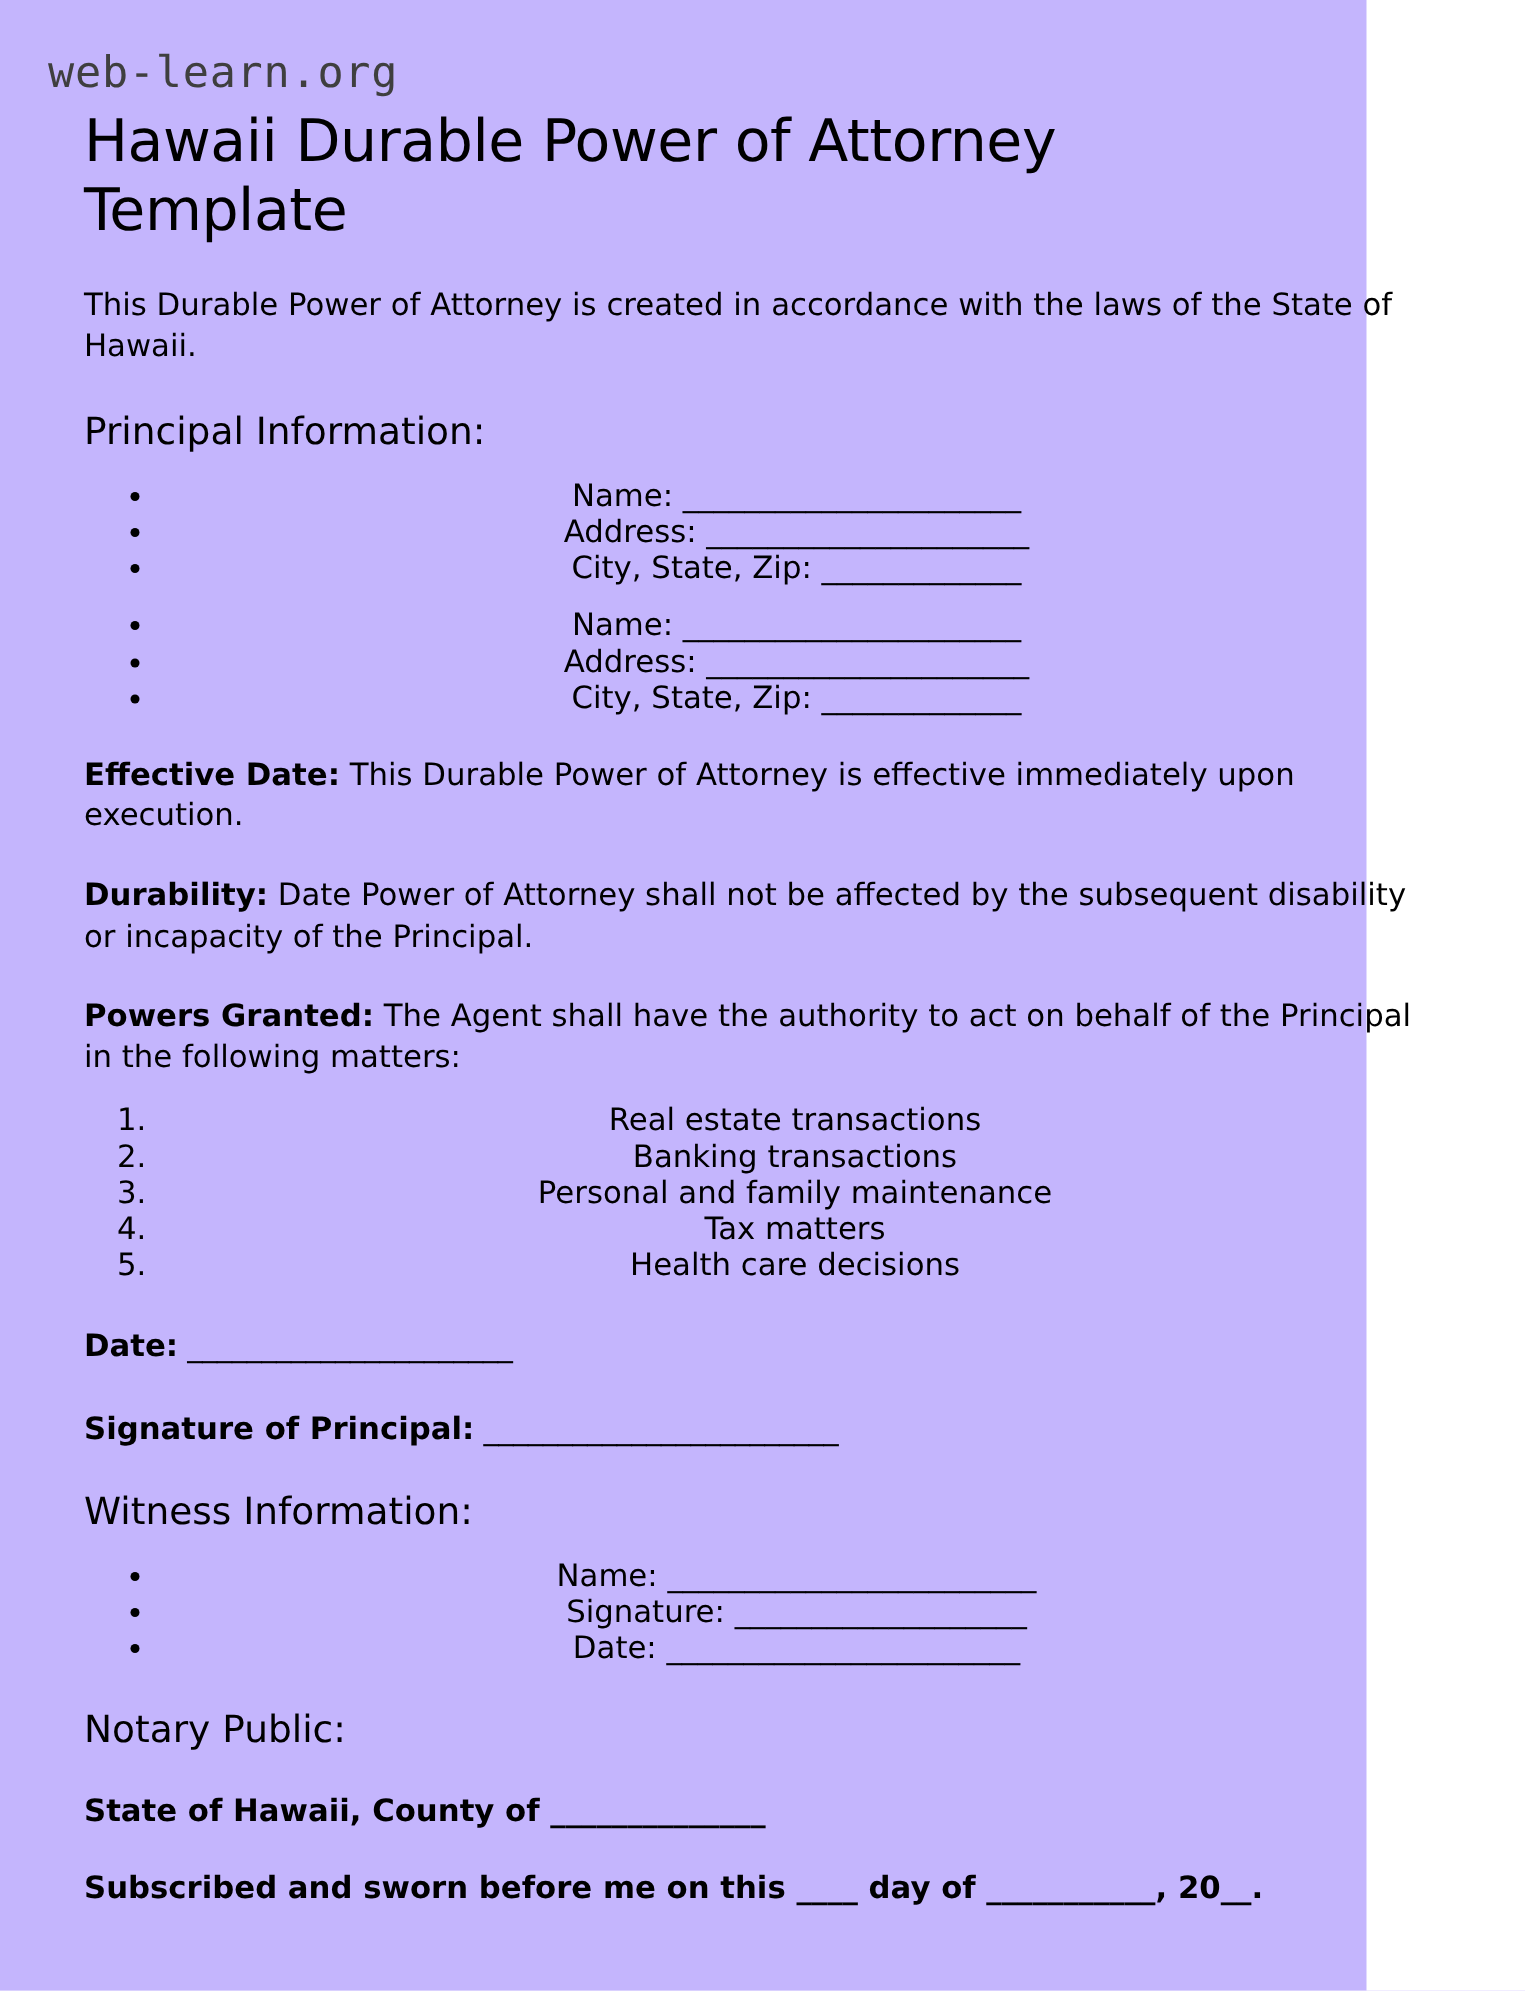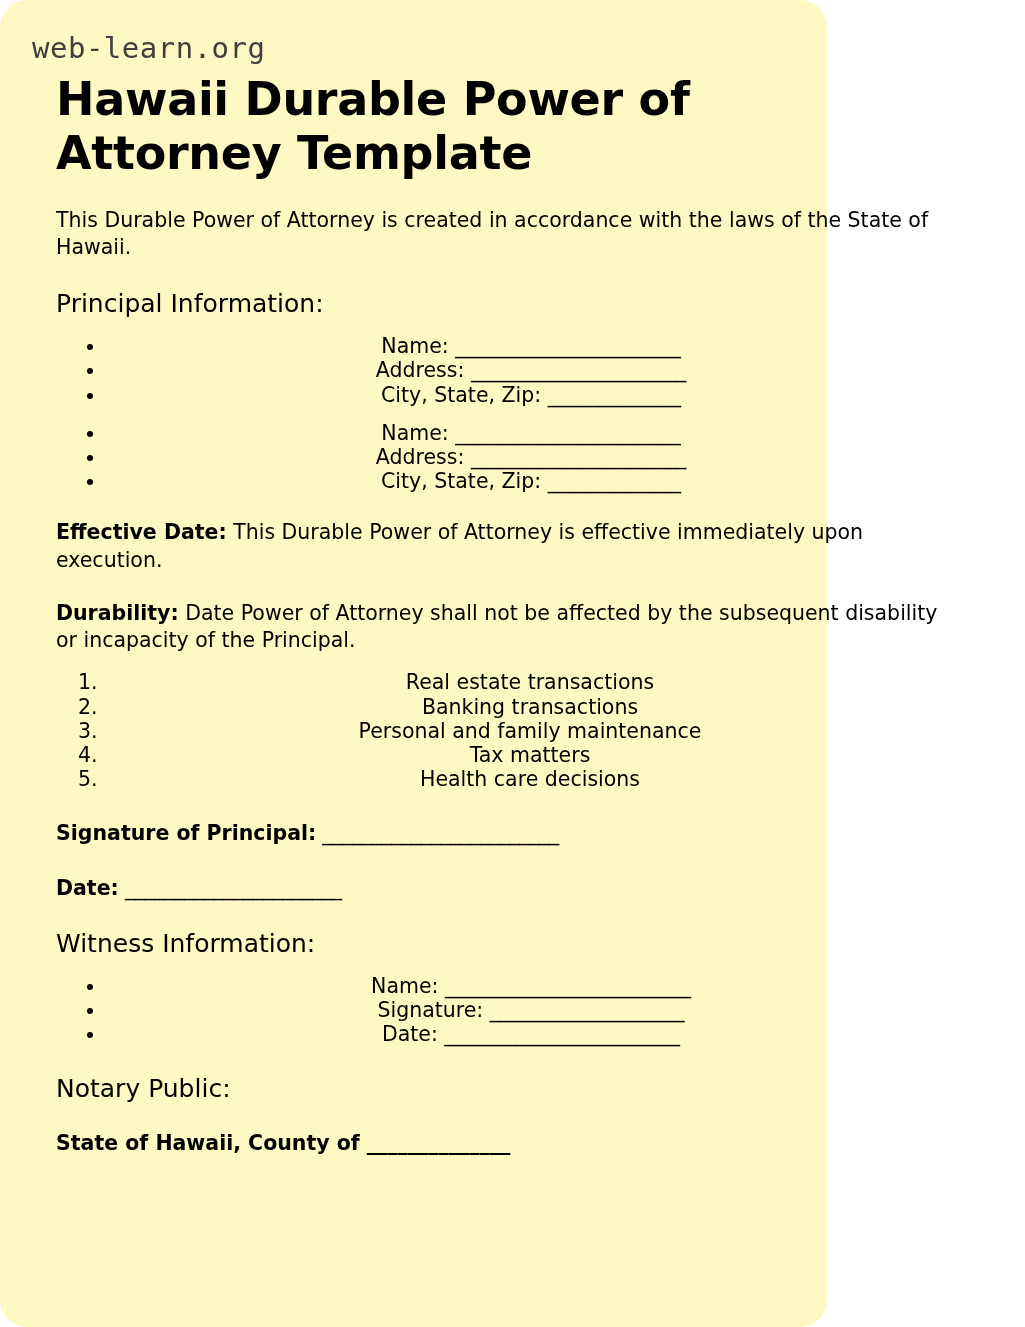--- a/index.html
+++ b/index.html
@@ -9,48 +9,47 @@
   }
   body {
     width: 1025px;
     height: 1327px;
     font-family: "DejaVu Sans", sans-serif;
     color: #000000;
     overflow: hidden;
   }
   .page {
     position: relative;
-    width: 827px;
+    width: 911px;
     height: 1327px;
     box-sizing: border-box;
     padding: 0;
-    background: #fef9c3;
-    border-radius: 27px;
+    background: #c4b5fd;
   }
   .watermark {
     position: absolute;
     left: 32px;
     top: 34px;
     font-family: "DejaVu Sans Mono", monospace;
     font-size: 29px;
     letter-spacing: 0.5px;
     color: #3f3f3f;
     line-height: 1;
     white-space: nowrap;
   }
   .content {
     position: absolute;
     left: 56px;
     top: 72px;
     width: 900px;
   }
   h1.doc-title {
     font-family: "DejaVu Sans", sans-serif;
-    font-weight: bold;
-    font-size: 46px;
+    font-weight: normal;
+    font-size: 39px;
     line-height: 1.18;
     margin: 0 0 16px 0;
     letter-spacing: -0.3px;
     color: #000;
     width: 820px;
   }
   p.para {
     font-size: 20.5px;
     line-height: 1.33;
     margin: 26px 0 0 0;
@@ -126,39 +125,41 @@
     <ul class="blank-list">
       <li>Name: ______________________</li>
       <li>Address: _____________________</li>
       <li>City, State, Zip: _____________</li>
     </ul>
 
     <p class="para"><span class="lead">Effective Date:</span><span> This Durable Power of Attorney is effective immediately upon execution.</span></p>
 
     <p class="para"><span class="lead">Durability:</span><span> Date Power of Attorney shall not be affected by the subsequent disability or incapacity of the Principal.</span></p>
 
+    <p class="para"><span class="lead">Powers Granted:</span><span> The Agent shall have the authority to act on behalf of the Principal in the following matters:</span></p>
 
     <ol class="powers">
       <li>Real estate transactions</li>
       <li>Banking transactions</li>
       <li>Personal and family maintenance</li>
       <li>Tax matters</li>
       <li>Health care decisions</li>
     </ol>
 
+    <div class="sig-line-wrap"><span class="lead">Date:</span><span class="blank"> ______________________</span></div>
+
     <div class="sig-line-wrap"><span class="lead">Signature of Principal:</span><span class="blank"> ________________________</span></div>
-
-    <div class="sig-line-wrap"><span class="lead">Date:</span><span class="blank"> ______________________</span></div>
 
     <div class="sec-head">Witness Information:</div>
     <ul class="blank-list">
       <li>Name: ________________________</li>
       <li>Signature: ___________________</li>
       <li>Date: _______________________</li>
     </ul>
 
     <div class="sec-head">Notary Public:</div>
 
     <p class="para tight">State of Hawaii, County of ______________</p>
 
+    <p class="para tight">Subscribed and sworn before me on this ____ day of ___________, 20__.</p>
 
   </div>
 </div>
 
 </body></html>

